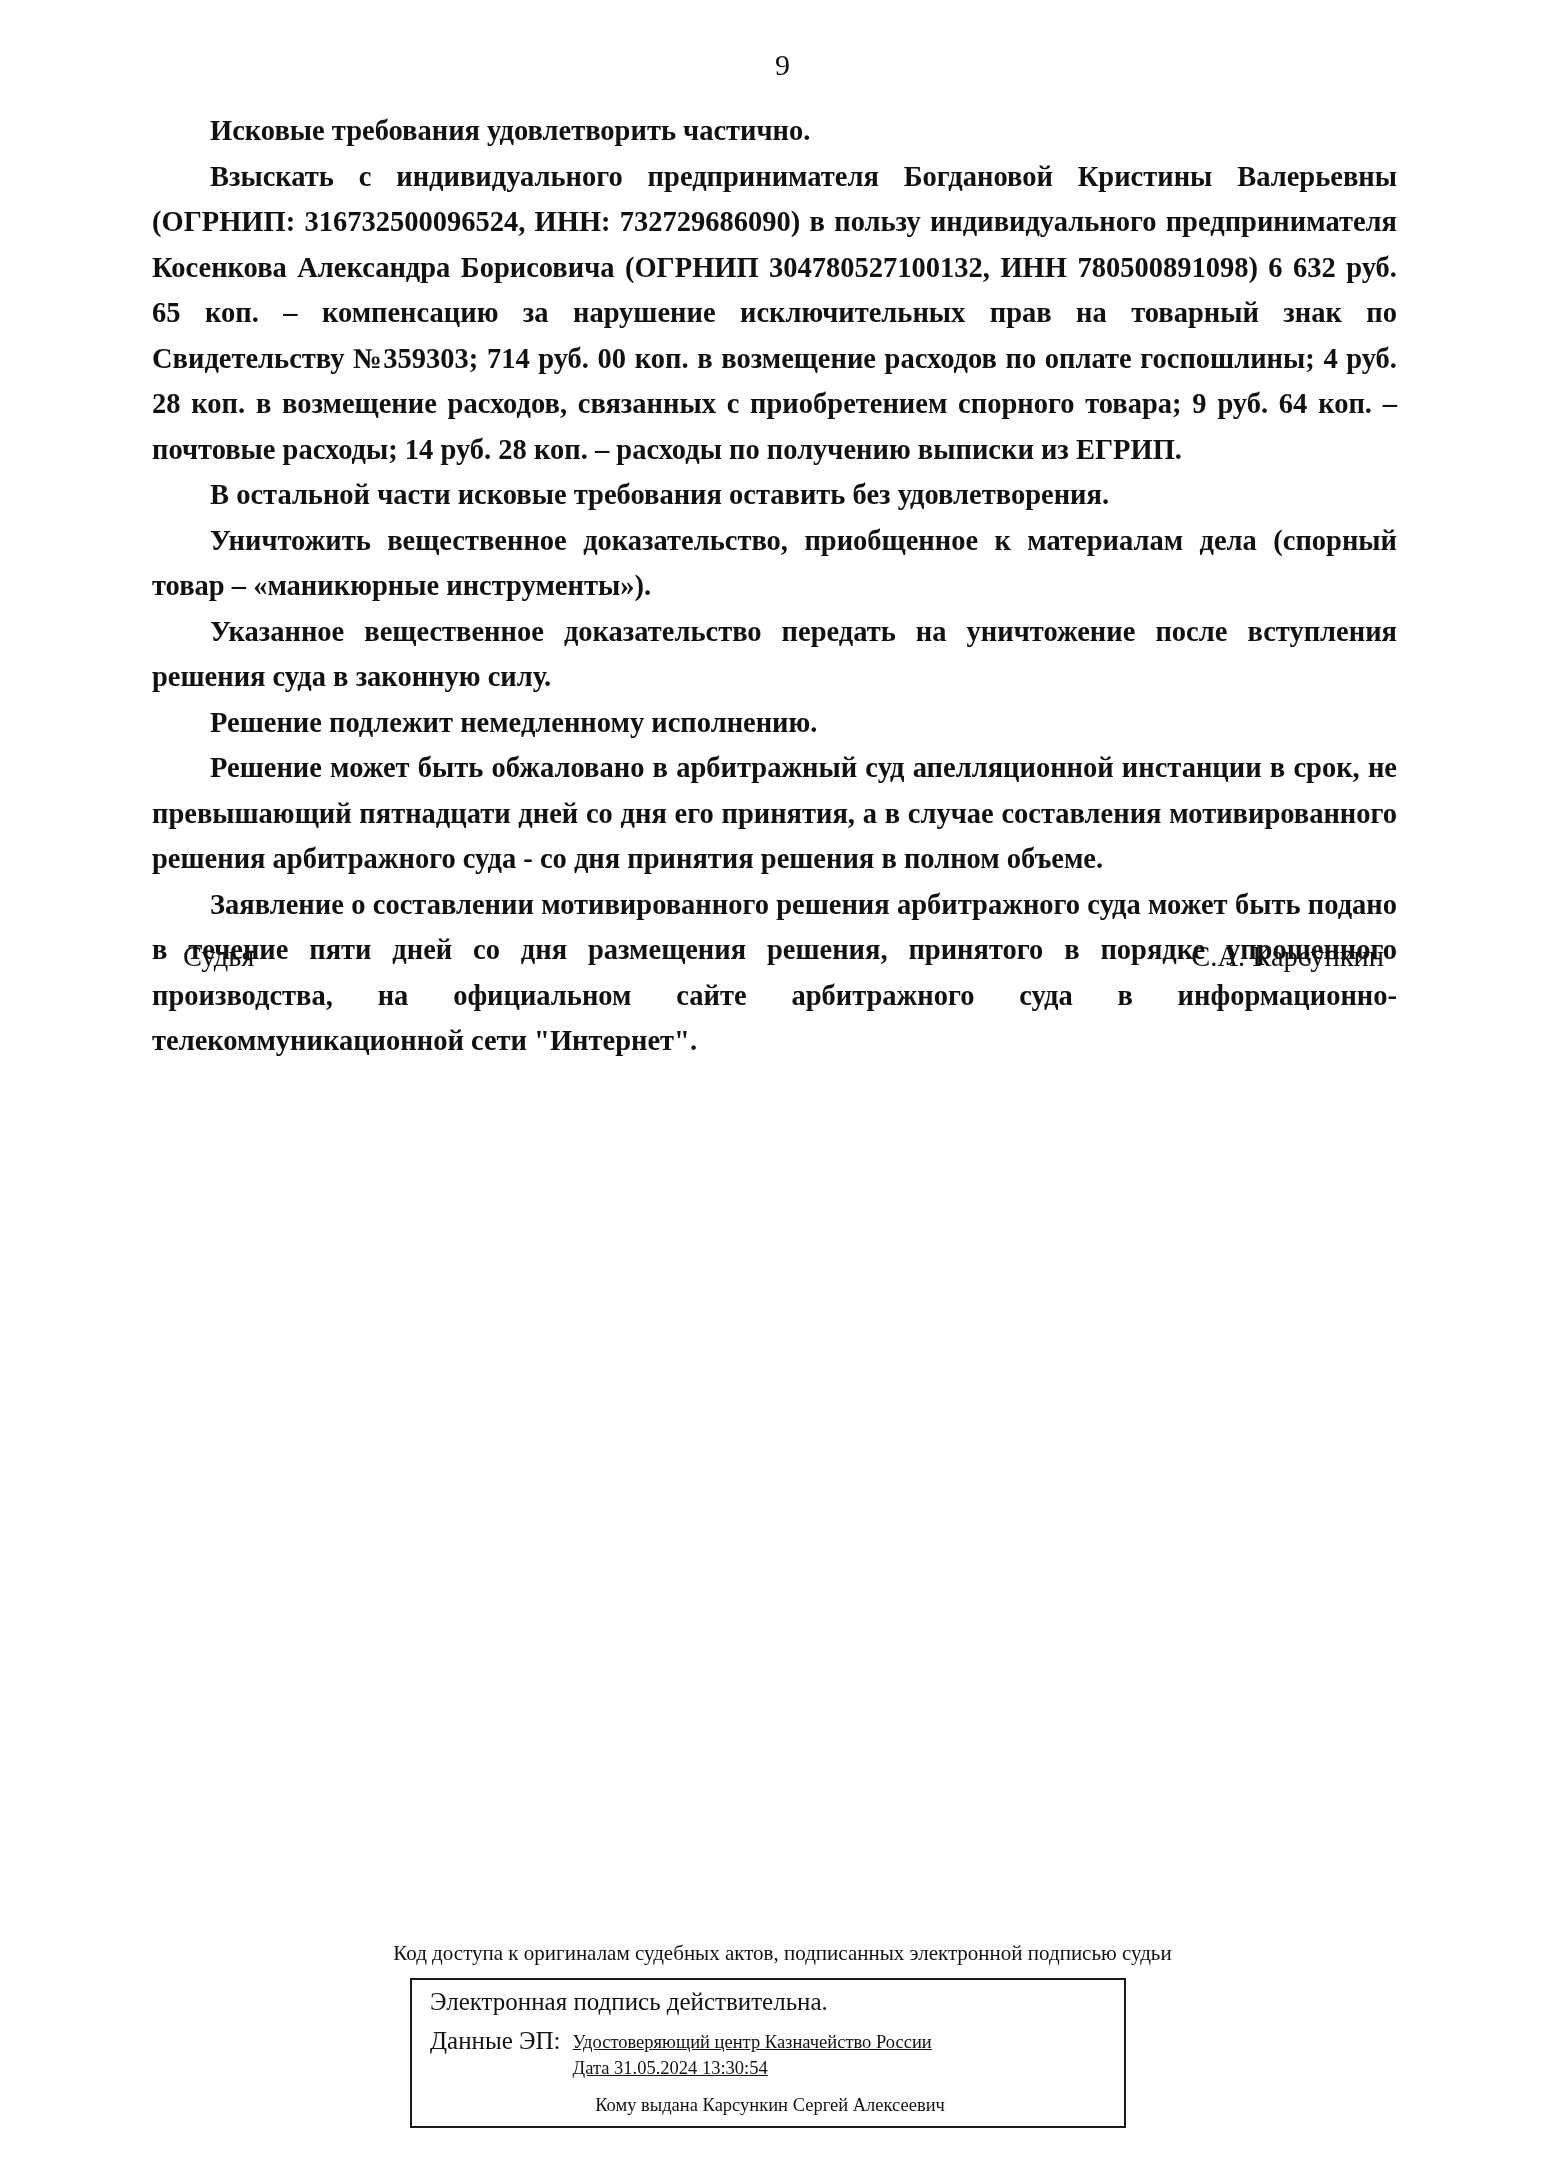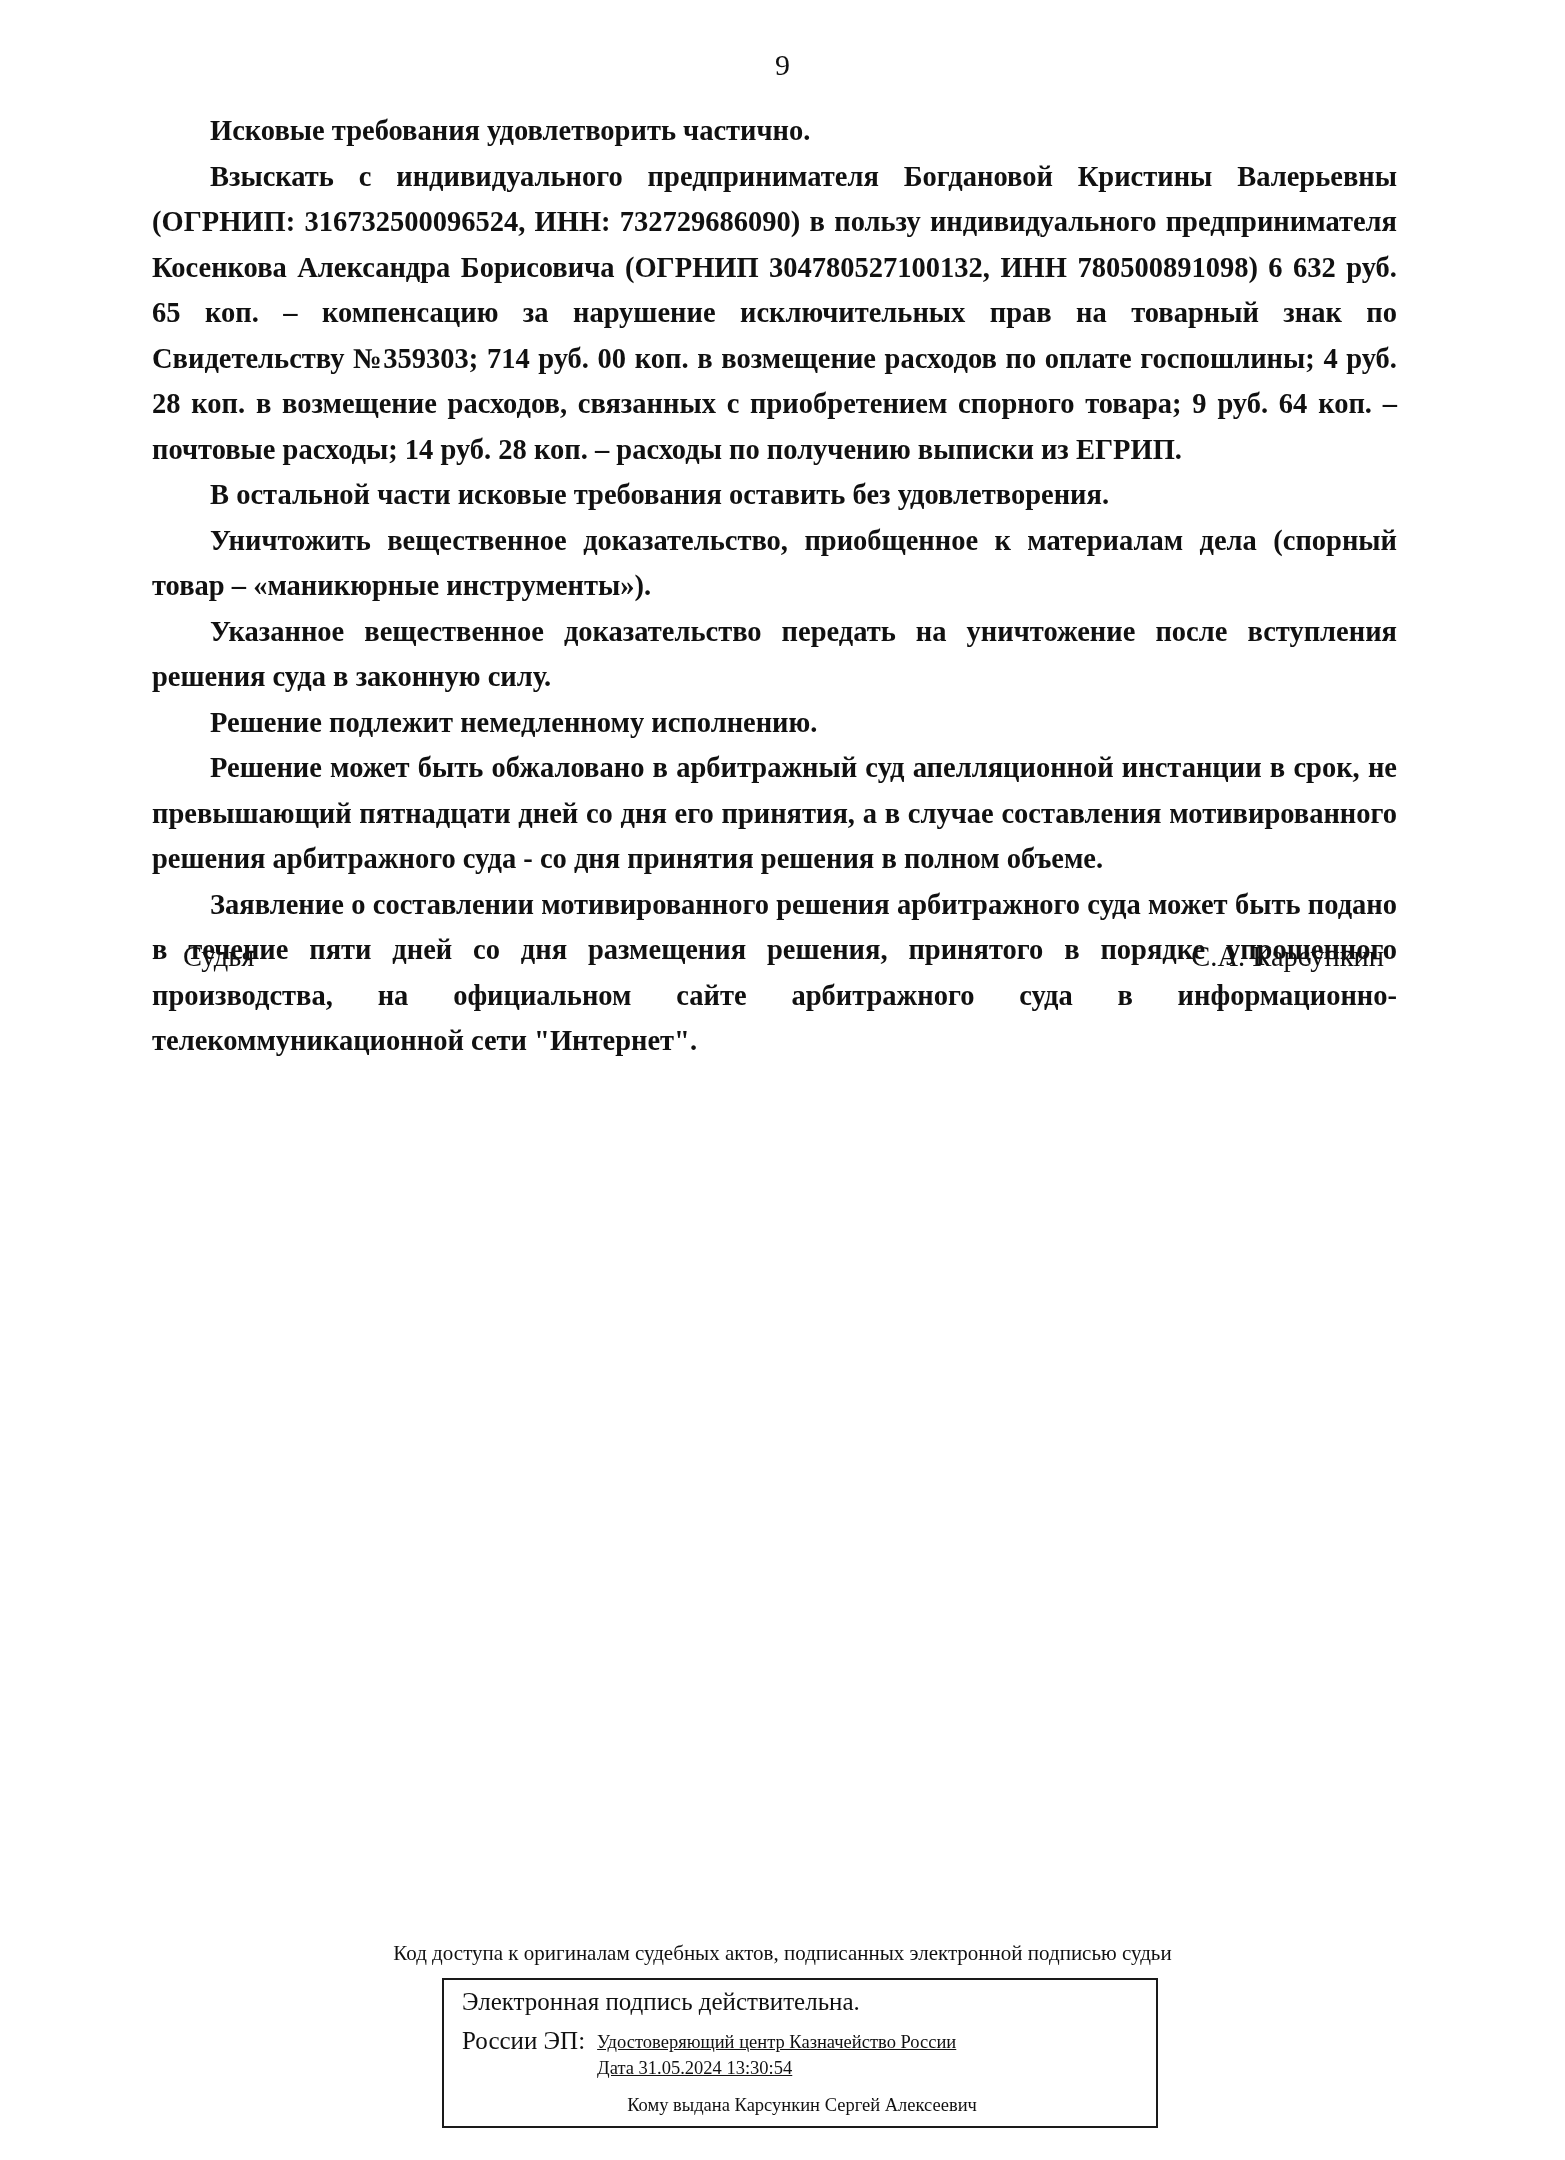--- a/index.html
+++ b/index.html
@@ -85,21 +85,21 @@
     text-align: center;
     font-size: 21px;
     line-height: 34px;
     white-space: nowrap;
     z-index: 1;
   }
 
   
   .es-box {
     position: absolute;
-    left: 442px;
+    left: 410px;
     top: 1978px;
     width: 716px;
     height: 150px;
     border: 2px solid #1a1a1a;
     background: transparent;
     box-sizing: border-box;
     z-index: 2;
     padding-left: 20px;
   }
 
@@ -170,21 +170,21 @@
     <span class="signature-role">Судья</span>
     <span class="signature-name">С.А. Карсункин</span>
   </div>
 
   <div class="access-code-line">Код доступа к оригиналам судебных актов, подписанных электронной подписью судьи</div>
 
   <div class="es-box">
     <div class="es-title">Электронная подпись действительна.</div>
 
     <div class="es-data-row">
-      <span class="es-data-label">России ЭП:</span>
+      <span class="es-data-label">Данные ЭП:</span>
       <span class="es-data-values">
         <span>Удостоверяющий центр Казначейство России</span>
         <span>Дата 31.05.2024 13:30:54</span>
       </span>
     </div>
 
     <div class="es-issued-to">Кому выдана Карсункин Сергей Алексеевич</div>
   </div>
 
 </div>

